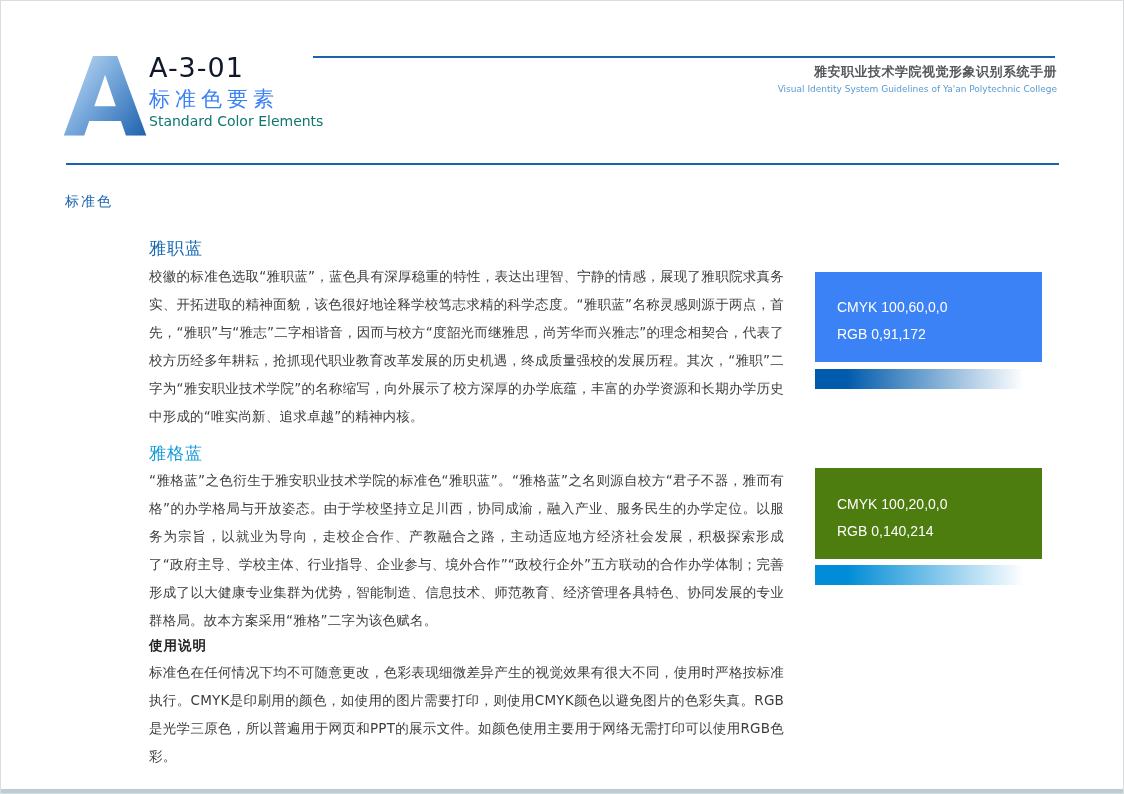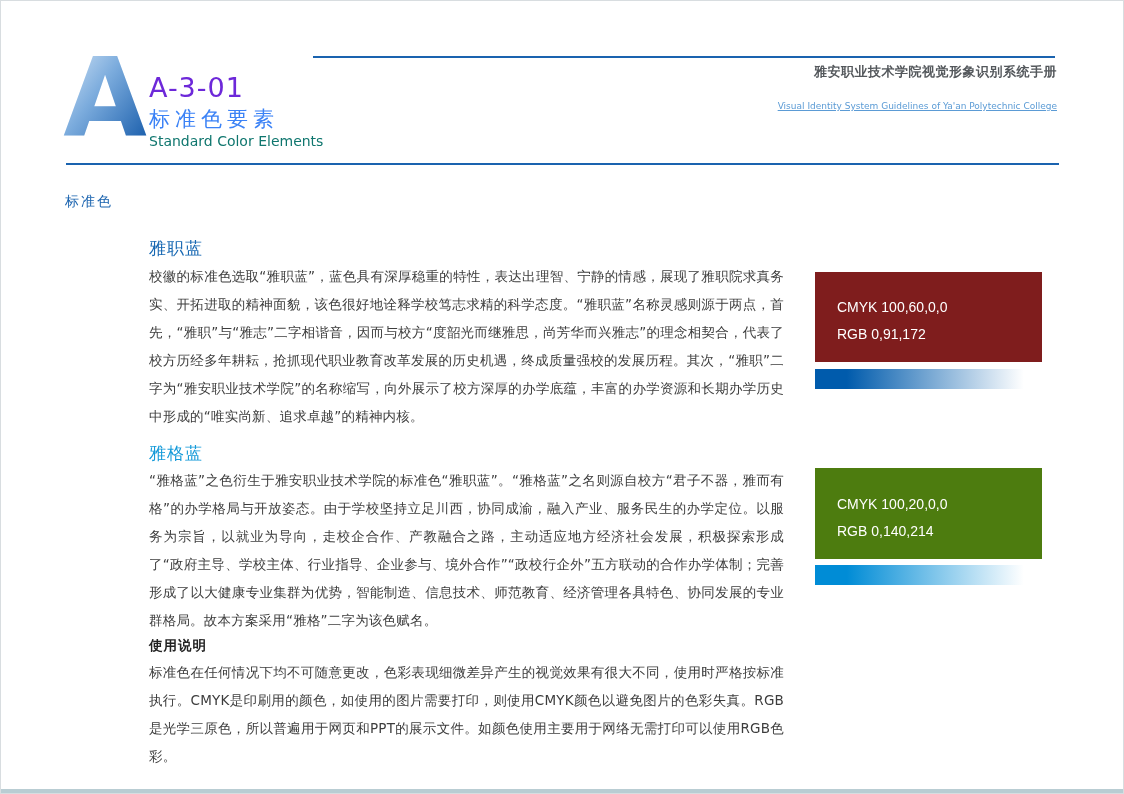--- a/index.html
+++ b/index.html
@@ -6,27 +6,27 @@
   .page{
     position:relative;width:1124px;height:794px;background:#ffffff;
     border:1px solid #d8dde0;box-sizing:border-box;overflow:hidden;
     font-family:"DejaVu Sans","Liberation Sans",sans-serif;
   }
   .bottom-bar{position:absolute;left:0;right:0;bottom:0;height:4px;}
 
   
   .logo-a{position:absolute;left:62px;top:44px;}
   .head-block{position:absolute;left:148px;top:52px;}
-  .code{font-size:27px;color:#6d28d9;letter-spacing:1px;line-height:1.1;margin-top:20px;}
+  .code{font-size:27px;color:#0f172a;letter-spacing:1px;line-height:1.1;}
   .title-cn{font-size:21px;color:#3b82f6;letter-spacing:5px;margin-top:4px;line-height:1.2;}
   .title-en{font-size:14px;color:#0f766e;margin-top:1px;line-height:1.2;}
   .header-rule{position:absolute;left:312px;right:68px;top:55px;height:2px;background:#1a63af;}
   .manual{position:absolute;right:66px;top:62px;text-align:right;}
   .manual-cn{font-size:13px;color:#54585c;font-weight:bold;letter-spacing:0.5px;}
-  .manual-en{font-size:9px;color:#5b9bd5;margin-top:20px;text-decoration:underline;}
+  .manual-en{font-size:9px;color:#5b9bd5;margin-top:3px;}
 
   .divider{position:absolute;left:65px;right:64px;top:162px;height:2px;background:#1a63af;}
   .section-title{position:absolute;left:64px;top:192px;font-size:14px;color:#1a63af;letter-spacing:2px;}
 
   
   .text-col{position:absolute;left:148px;width:635px;}
   .color-heading{font-size:17px;letter-spacing:1px;}
   .h1-pos{top:236px;}
   .p1-pos{top:261px;}
   .h2-pos{top:441px;}
@@ -75,21 +75,21 @@
     <div class="manual-en">Visual Identity System Guidelines of Ya'an Polytechnic College</div>
   </div>
 
   <div class="divider" style="background: rgb(26, 99, 175);"></div>
 
   <div class="section-title">标准色</div>
 
   <div class="text-col color-heading h1-pos" style="color: rgb(22, 103, 178);">雅职蓝</div>
   <div class="text-col body-text p1-pos">校徽的标准色选取“雅职蓝”，蓝色具有深厚稳重的特性，表达出理智、宁静的情感，展现了雅职院求真务实、开拓进取的精神面貌，该色很好地诠释学校笃志求精的科学态度。“雅职蓝”名称灵感则源于两点，首先，“雅职”与“雅志”二字相谐音，因而与校方“度韶光而继雅思，尚芳华而兴雅志”的理念相契合，代表了校方历经多年耕耘，抢抓现代职业教育改革发展的历史机遇，终成质量强校的发展历程。其次，“雅职”二字为“雅安职业技术学院”的名称缩写，向外展示了校方深厚的办学底蕴，丰富的办学资源和长期办学历史中形成的“唯实尚新、追求卓越”的精神内核。</div>
 
-  <div class="swatch swatch1" style="background: #7f1d1d;">
+  <div class="swatch swatch1" style="background: #3b82f6;">
     <div class="swatch-line">CMYK 100,60,0,0</div>
     <div class="swatch-line">RGB 0,91,172</div>
   </div>
   <div class="fade-bar fade1" style="background: linear-gradient(to right, rgb(0, 91, 172) 0%, rgb(0, 91, 172) 14%, rgb(255, 255, 255) 92%);"></div>
 
   <div class="text-col body-text p2-pos">“雅格蓝”之色衍生于雅安职业技术学院的标准色“雅职蓝”。“雅格蓝”之名则源自校方“君子不器，雅而有格”的办学格局与开放姿态。由于学校坚持立足川西，协同成渝，融入产业、服务民生的办学定位。以服务为宗旨，以就业为导向，走校企合作、产教融合之路，主动适应地方经济社会发展，积极探索形成了“政府主导、学校主体、行业指导、企业参与、境外合作”“政校行企外”五方联动的合作办学体制；完善形成了以大健康专业集群为优势，智能制造、信息技术、师范教育、经济管理各具特色、协同发展的专业群格局。故本方案采用“雅格”二字为该色赋名。</div>
   <div class="text-col color-heading h2-pos" style="color: rgb(20, 154, 217);">雅格蓝</div>
 
   <div class="swatch swatch2" style="background: #4d7c0f;">
     <div class="swatch-line">CMYK 100,20,0,0</div>

